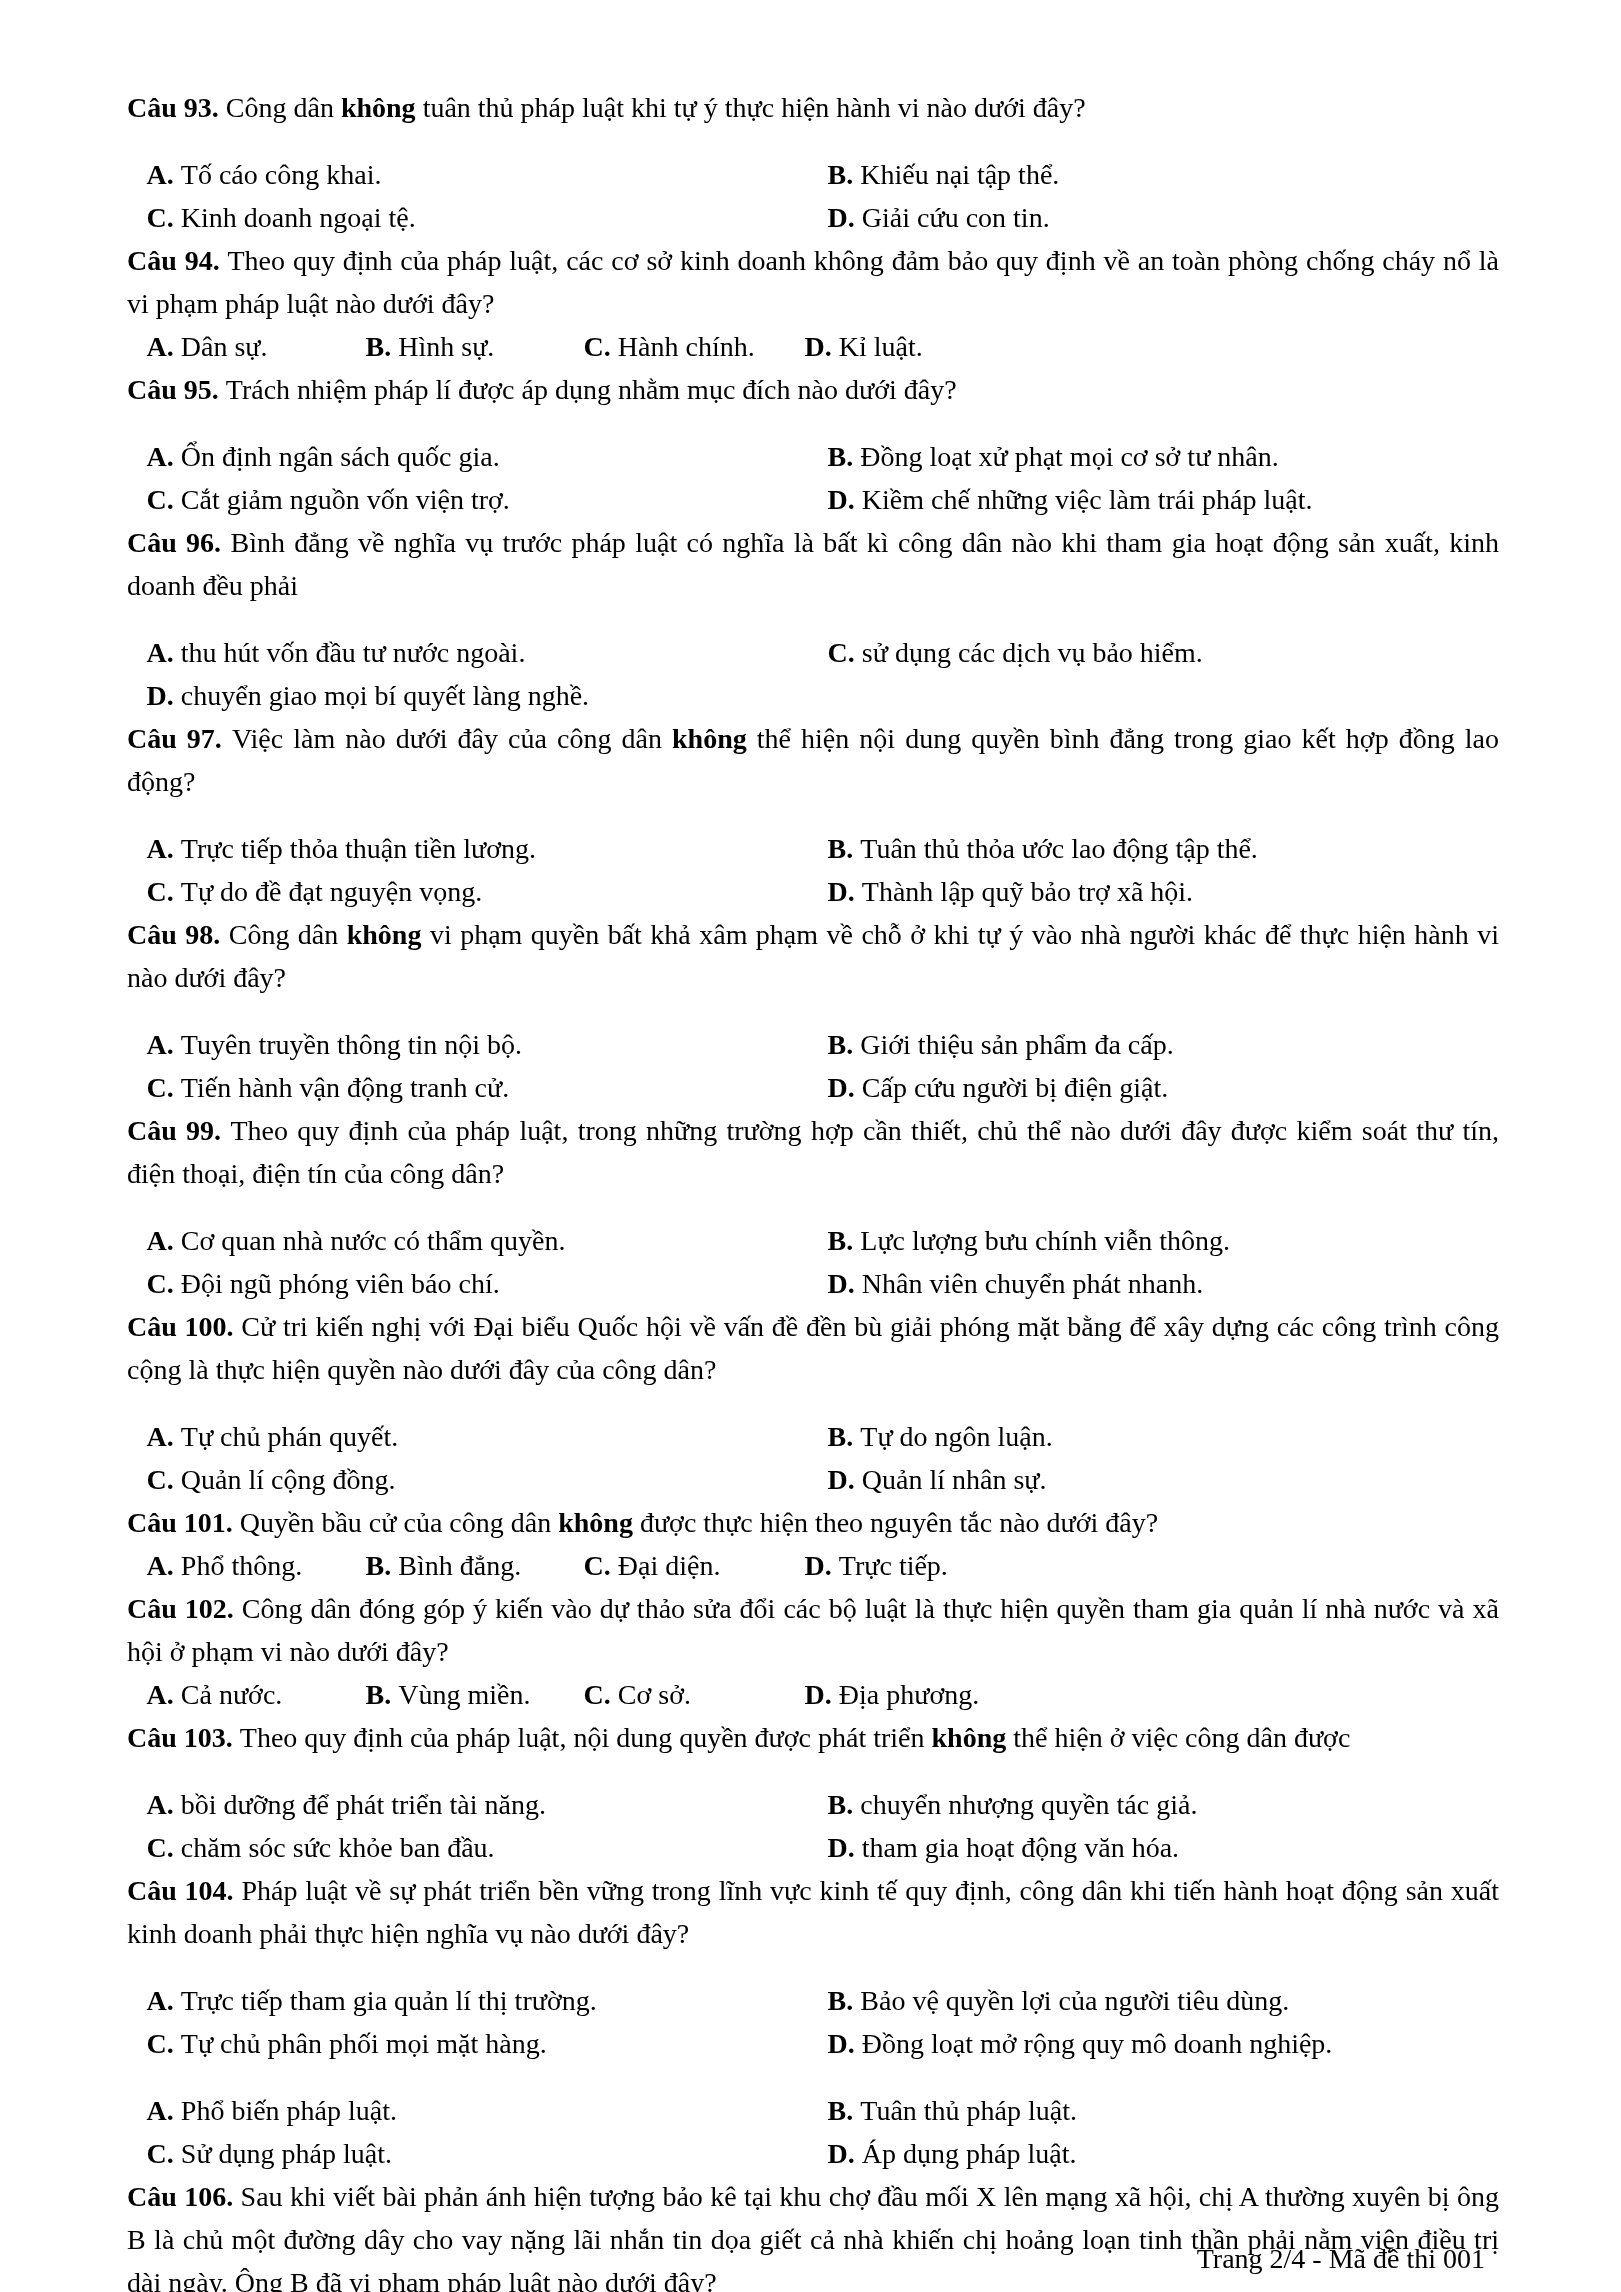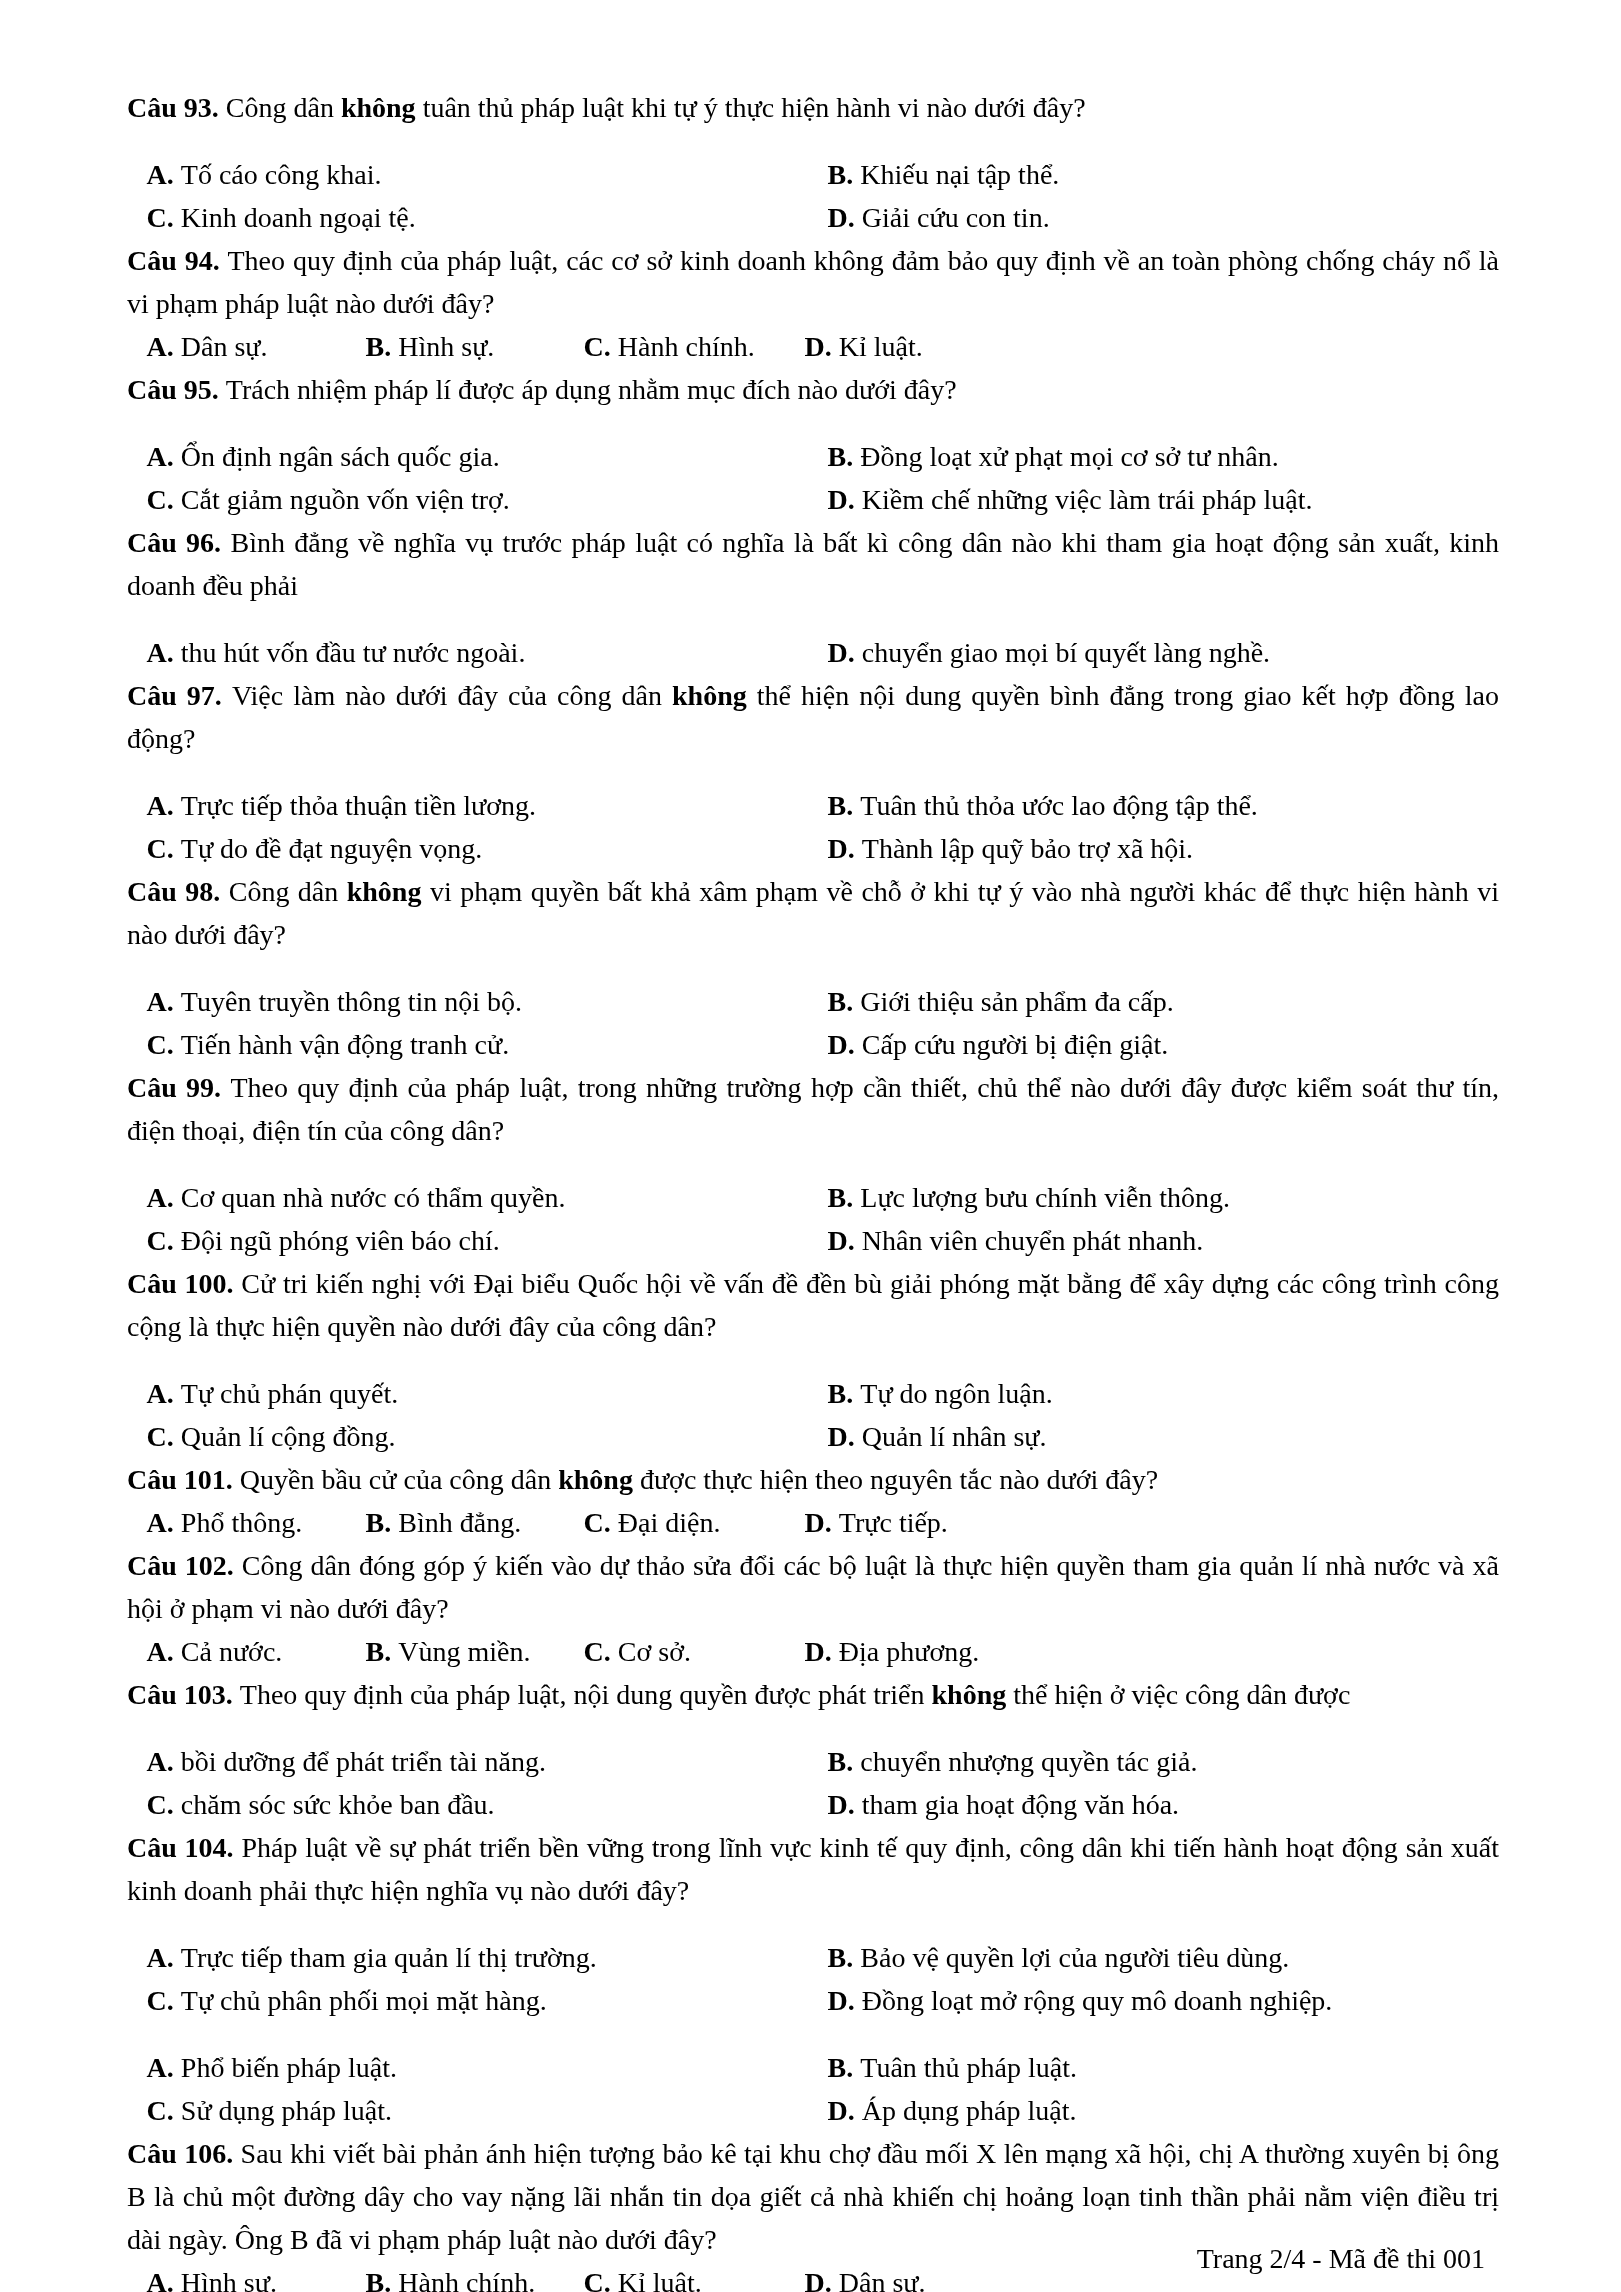--- a/index.html
+++ b/index.html
@@ -75,20 +75,21 @@
           <span class="opt"><b>B. </b><span>Đồng loạt xử phạt mọi cơ sở tư nhân.</span></span>
           <span class="opt"><b>C. </b><span>Cắt giảm nguồn vốn viện trợ.</span></span>
           <span class="opt"><b>D. </b><span>Kiềm chế những việc làm trái pháp luật.</span></span>
         </div>
   </section>
 
   <section>
     <p class="q-text"><b class="q-num">Câu 96. </b><span>Bình đẳng về nghĩa vụ trước pháp luật có nghĩa là bất kì công dân nào khi tham gia hoạt động sản xuất, kinh doanh đều phải</span></p>
     <div class="opt-grid opts-two">
           <span class="opt"><b>A. </b><span>thu hút vốn đầu tư nước ngoài.</span></span>
+          <span class="opt"><b>C. </b><span>sử dụng các dịch vụ bảo hiểm.</span></span>
           <span class="opt"><b>D. </b><span>chuyển giao mọi bí quyết làng nghề.</span></span>
         </div>
   </section>
 
   <section>
     <p class="q-text"><b class="q-num">Câu 97. </b><span>Việc làm nào dưới đây của công dân </span><b>không</b><span> thể hiện nội dung quyền bình đẳng trong giao kết hợp đồng lao động?</span></p>
     <div class="opt-grid opts-two">
           <span class="opt"><b>A. </b><span>Trực tiếp thỏa thuận tiền lương.</span></span>
           <span class="opt"><b>B. </b><span>Tuân thủ thỏa ước lao động tập thể.</span></span>
           <span class="opt"><b>C. </b><span>Tự do đề đạt nguyện vọng.</span></span>

